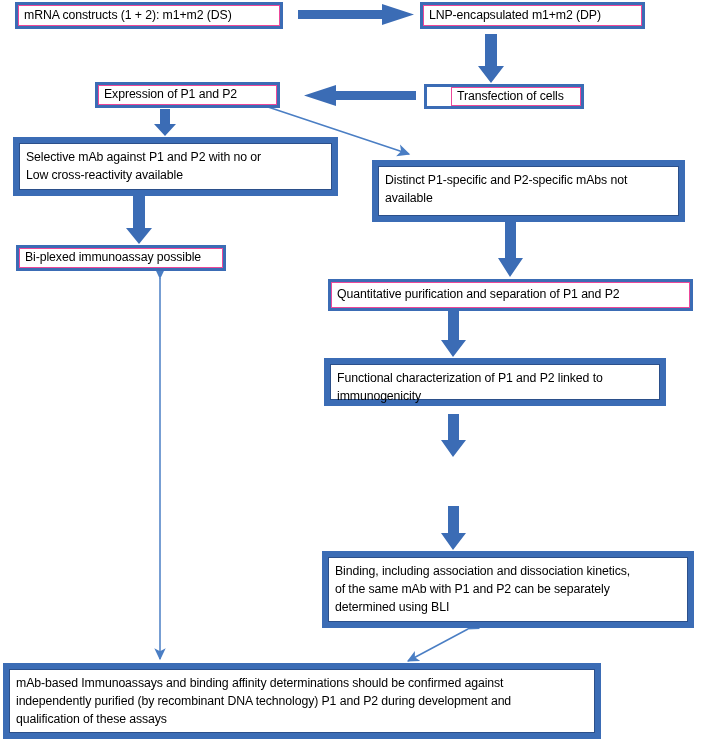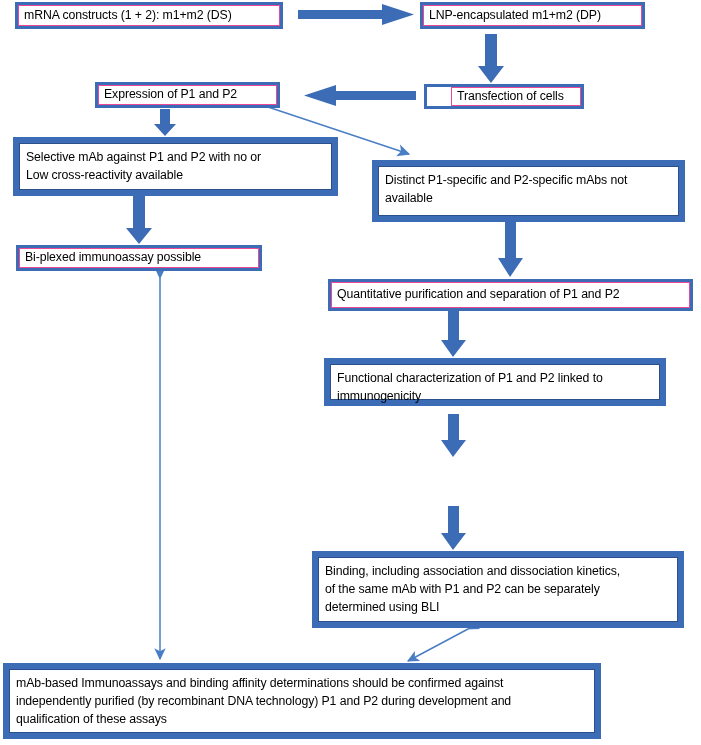--- a/index.html
+++ b/index.html
@@ -162,41 +162,41 @@
     </div>
   </div>
 
   <div class="node thick tall" style="left:372px; top:160px; width:313px; height:62px;">
     <div class="inner">
       <span class="label">Distinct P1-specific and P2-specific mAbs not
 available</span>
     </div>
   </div>
 
-  <div class="node thin" style="left:16px; top:245px; width:246px; height:26px;">
+  <div class="node thin" style="left:16px; top:245px; width:210px; height:26px;">
     <div class="inner">
       <span class="label">Bi-plexed immunoassay possible</span>
     </div>
   </div>
 
   <div class="node thin" style="left:328px; top:279px; width:365px; height:32px;">
     <div class="inner">
       <span class="label">Quantitative purification and separation of P1 and P2</span>
     </div>
   </div>
 
   <div class="node thick tall" style="left:324px; top:358px; width:342px; height:48px;">
     <div class="inner">
       <span class="label">Functional characterization of P1 and P2 linked to
 immunogenicity</span>
     </div>
   </div>
 
 
-  <div class="node thick tall" style="left:312px; top:551px; width:372px; height:77px;">
+  <div class="node thick tall" style="left:322px; top:551px; width:372px; height:77px;">
     <div class="inner">
       <span class="label">Binding, including association and dissociation kinetics,
 of the same mAb with P1 and P2 can be separately
 determined using BLI</span>
     </div>
   </div>
 
   <div class="node thick tall" style="left:3px; top:663px; width:598px; height:76px;">
     <div class="inner">
       <span class="label">mAb-based Immunoassays and binding affinity determinations should be confirmed against

